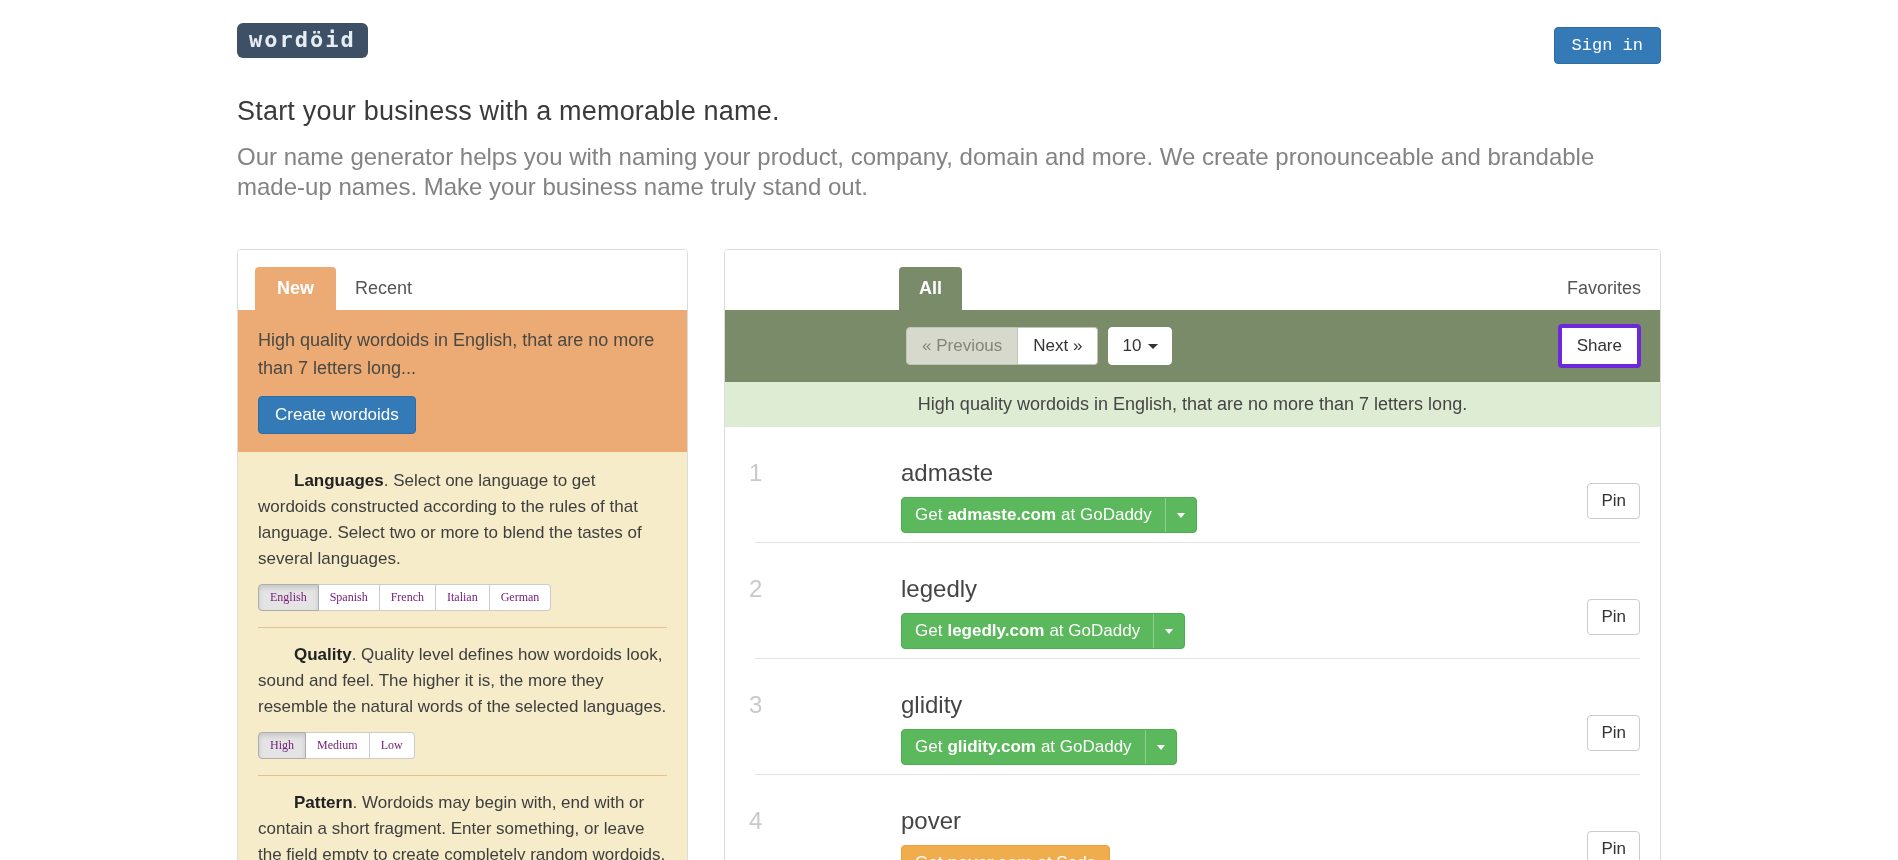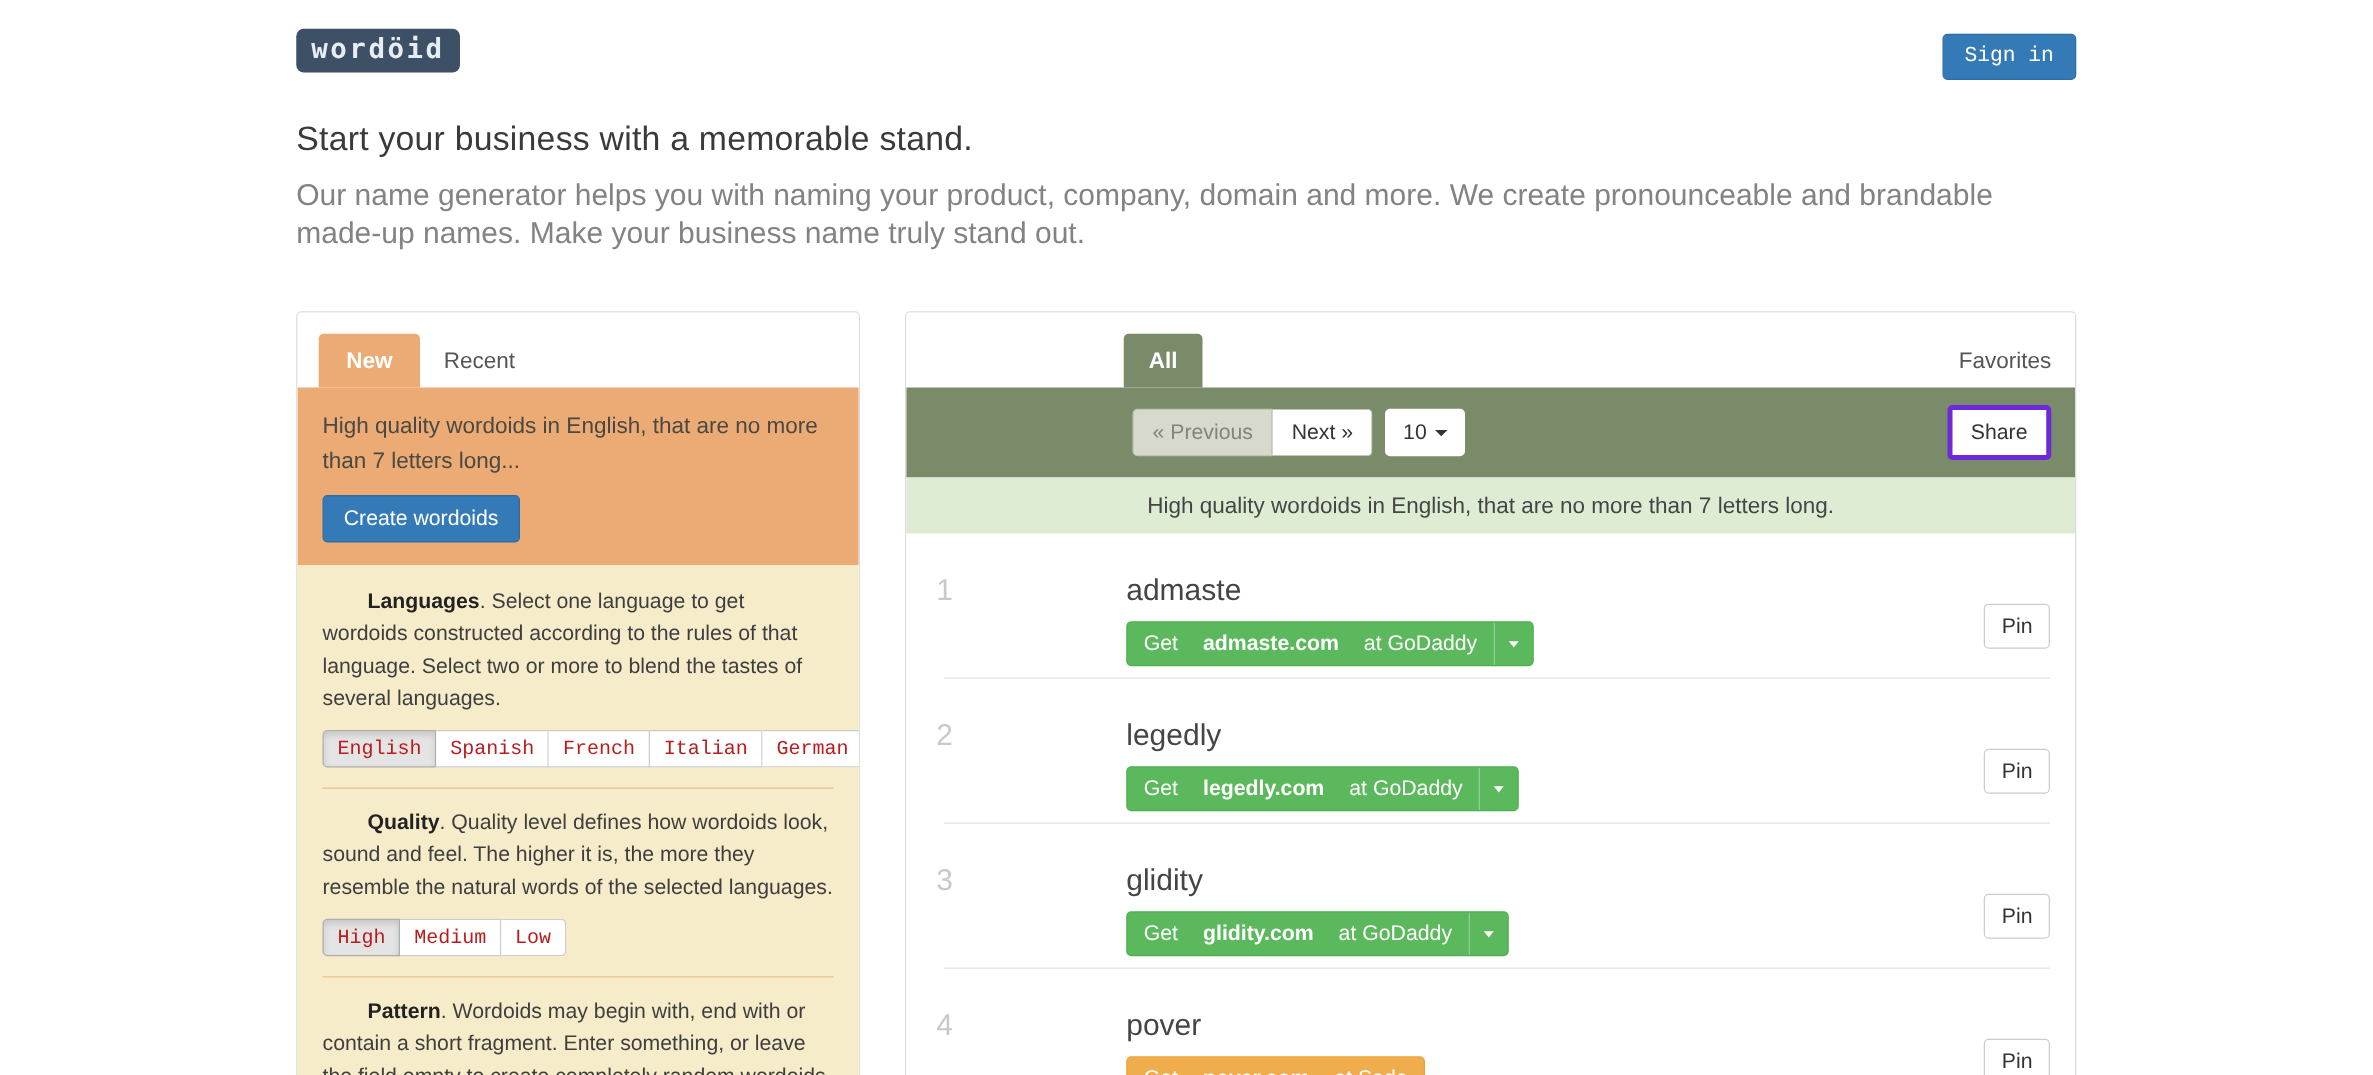--- a/index.html
+++ b/index.html
@@ -36,22 +36,22 @@
 
   
   .orange-box { background:#ecab74; padding:16px 20px 18px; }
   .orange-box p { font-size:18px; line-height:28px; color:#4a4843; }
   .create-btn { font-size:17px; padding:8px 16px; margin-top:14px; }
 
   .cream-box { background:#f6ecc9; padding:16px 20px; }
   .cream-box .desc { font-size:17px; line-height:26px; color:#3e3e3e; }
   .cream-box .desc strong { color:#222;margin-left:36px; }
   .btn-group { display:inline-flex; margin-top:12px; }
-  .seg-btn { background:#fff; border:1px solid #ccc; border-left-width:0; color:#b91c1c;
-             font-size:16px; padding:5px 11px; cursor:pointer; font-family:Liberation Mono, monospace; }
+  .seg-btn { background:#fff; border:1px solid #ccc; border-left-width:0; color:#701a75;
+             font-size:12px; padding:5px 11px; cursor:pointer; font-family:Liberation Serif, serif; }
   .btn-group .seg-btn:first-child { border-left-width:1px; border-radius:4px 0 0 4px; }
   .btn-group .seg-btn:last-child  { border-radius:0 4px 4px 0; }
   .seg-btn.active { background:#e4e4e4; border-color:#adadad; border-left-width:1px;
                     box-shadow:inset 0 3px 5px rgba(0,0,0,.125); }
   .cream-box hr { border:none; border-top:1px solid #e9bf8b; margin:16px 0 14px; }
 
   
   .toolbar { background:#7a8b69; height:72px; display:flex; align-items:center;
              padding-left:181px; padding-right:19px; }
   .pager-group { display:inline-flex; }
@@ -72,41 +72,41 @@
   .row { position:relative; padding:32px 0 10px; }
   .row::after { content:""; position:absolute; left:30px; right:20px; bottom:0;
                 border-bottom:1px solid #e2e2e2; }
   .row-inner { display:flex; }
   .num { width:176px; padding-left:24px; font-size:24px; color:#c9c9c9; }
   .word { font-size:24px; color:#454545; line-height:28px; cursor:pointer; }
   .buy-btn { display:inline-flex; margin-top:10px; border-radius:4px; overflow:hidden;
              color:#fff; font-size:17px; cursor:pointer; }
   .buy-green  { background:#5cb85c; border:1px solid #4cae4c; }
   .buy-orange { background:#f0ad4e; border:1px solid #eea236; }
-  .buy-main { display:inline-flex; gap:20px; align-items:center; padding:7px 13px; }
+  .buy-main { display:inline-flex; gap:5px; align-items:center; padding:7px 13px; }
   .buy-main b { font-weight:bold; }
   .buy-caret { display:inline-flex; align-items:center; padding:7px 11px;
                border-left:1px solid #8fd08f; }
   .buy-caret .caret { border-top-color:#fff; border-left-width:4px; border-right-width:4px; }
   .pin-btn { position:absolute; right:20px; bottom:24px; background:#fff; border:1px solid #ccc;
              border-radius:4px; color:#333; font-size:17px; padding:7px 13px; cursor:pointer;
              font-family:inherit; }
 </style>
 </head>
 <body>
 
 <div class="container">
 
   <header class="topbar">
     <div class="logo">wordöid</div>
     <button class="btn btn-primary signin">Sign in</button>
   </header>
 
   <section class="hero">
-    <h1>Start your business with a memorable stand.</h1>
+    <h1>Start your business with a memorable name.</h1>
     <p>Our name generator helps you with naming your product, company, domain and more. We create pronounceable and brandable made-up names. Make your business name truly stand out.</p>
   </section>
 
   <div class="columns">
 
     <aside class="panel left-panel">
       <div class="panel-tabs left-tabs">
         <div class="tab tab-orange">New</div>
         <div class="tab">Recent</div>
       </div>

